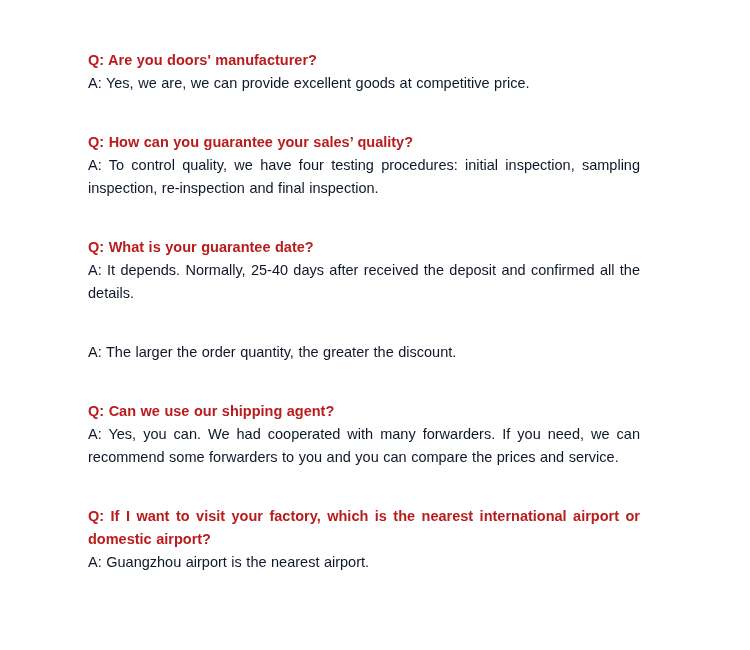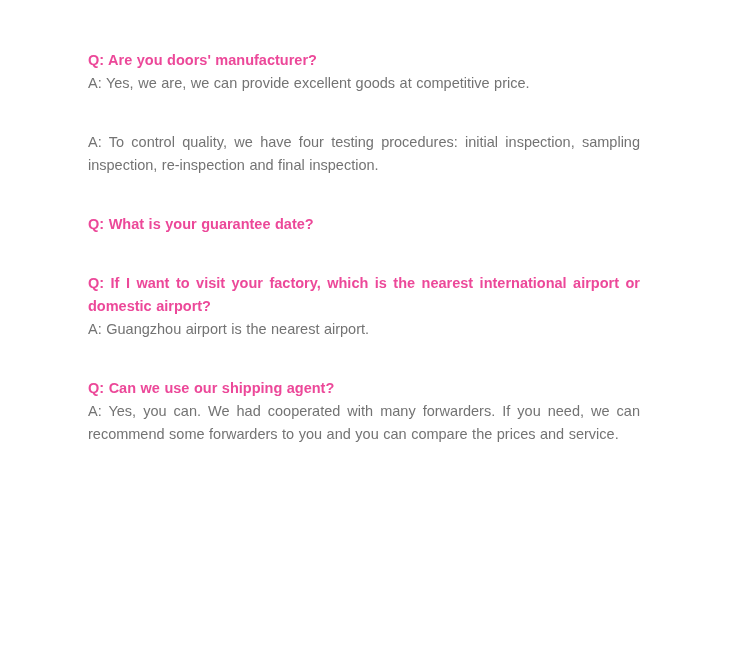--- a/index.html
+++ b/index.html
@@ -25,46 +25,49 @@
   }
   .qa-block p {
     margin: 0;
     font-size: 14.5px;
     line-height: 23px;
     text-align: justify;
     word-spacing: 0.5px;
   }
   .question {
     font-weight: bold;
-    color: #ec4899;
+    color: #b91c1c;
   }
   .answer {
     font-weight: normal;
-    color: #737373;
+    color: #0f172a;
   }
 </style>
 </head>
 <body>
 
 <div class="page">
   <div id="faq-list">
       <div class="qa-block">
         <p class="question">Q: Are you doors' manufacturer?</p>
         <p class="answer">A: Yes, we are, we can provide excellent goods at competitive price.</p>
       </div>
       <div class="qa-block">
+        <p class="question">Q: How can you guarantee your sales’ quality?</p>
         <p class="answer">A: To control quality, we have four testing procedures: initial inspection, sampling inspection, re-inspection and final inspection.</p>
       </div>
       <div class="qa-block">
         <p class="question">Q: What is your guarantee date?</p>
+        <p class="answer">A: It depends. Normally, 25-40 days after received the deposit and confirmed all the details.</p>
       </div>
       <div class="qa-block">
+        <p class="answer">A: The larger the order quantity, the greater the discount.</p>
+      </div>
+      <div class="qa-block">
+        <p class="question">Q: Can we use our shipping agent?</p>
+        <p class="answer">A: Yes, you can. We had cooperated with many forwarders. If you need, we can recommend some forwarders to you and you can compare the prices and service.</p>
       </div>
       <div class="qa-block">
         <p class="question">Q: If I want to visit your factory, which is the nearest international airport or domestic airport?</p>
         <p class="answer">A: Guangzhou airport is the nearest airport.</p>
       </div>
-      <div class="qa-block">
-        <p class="question">Q: Can we use our shipping agent?</p>
-        <p class="answer">A: Yes, you can. We had cooperated with many forwarders. If you need, we can recommend some forwarders to you and you can compare the prices and service.</p>
-      </div>
     </div>
 </div>
 
 </body></html>

